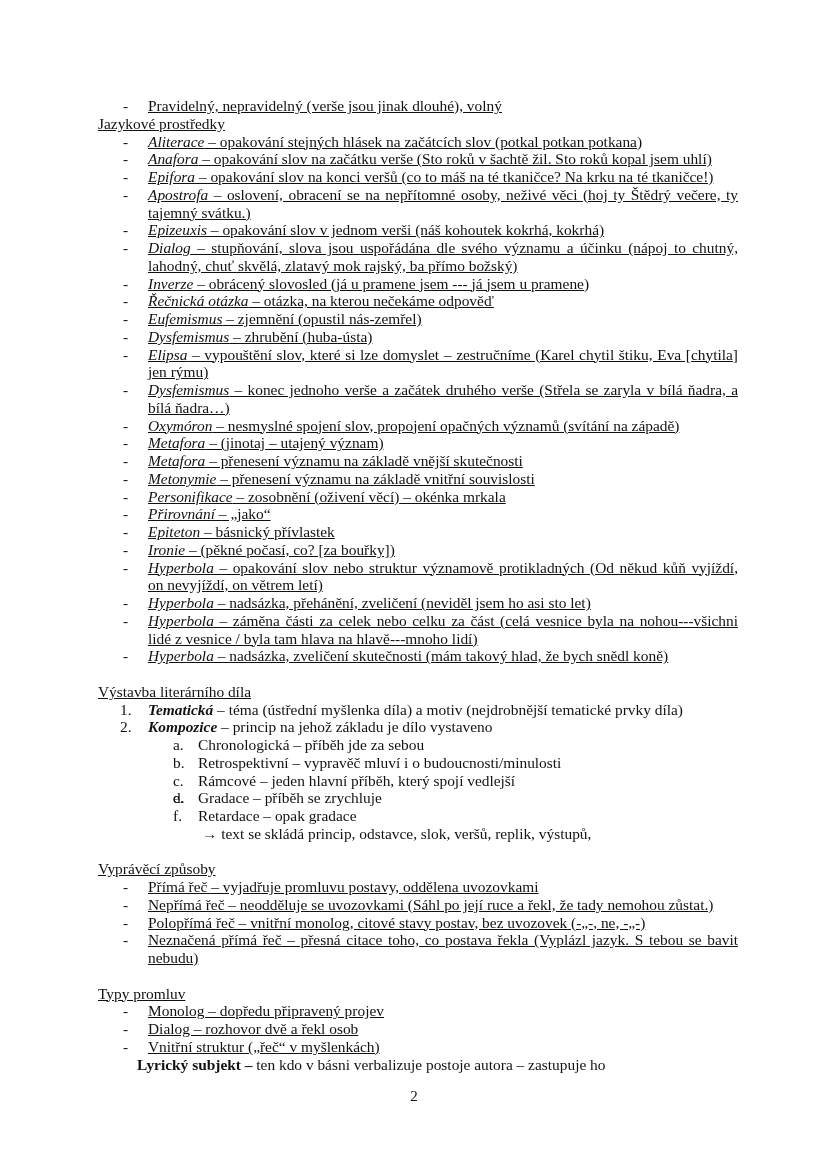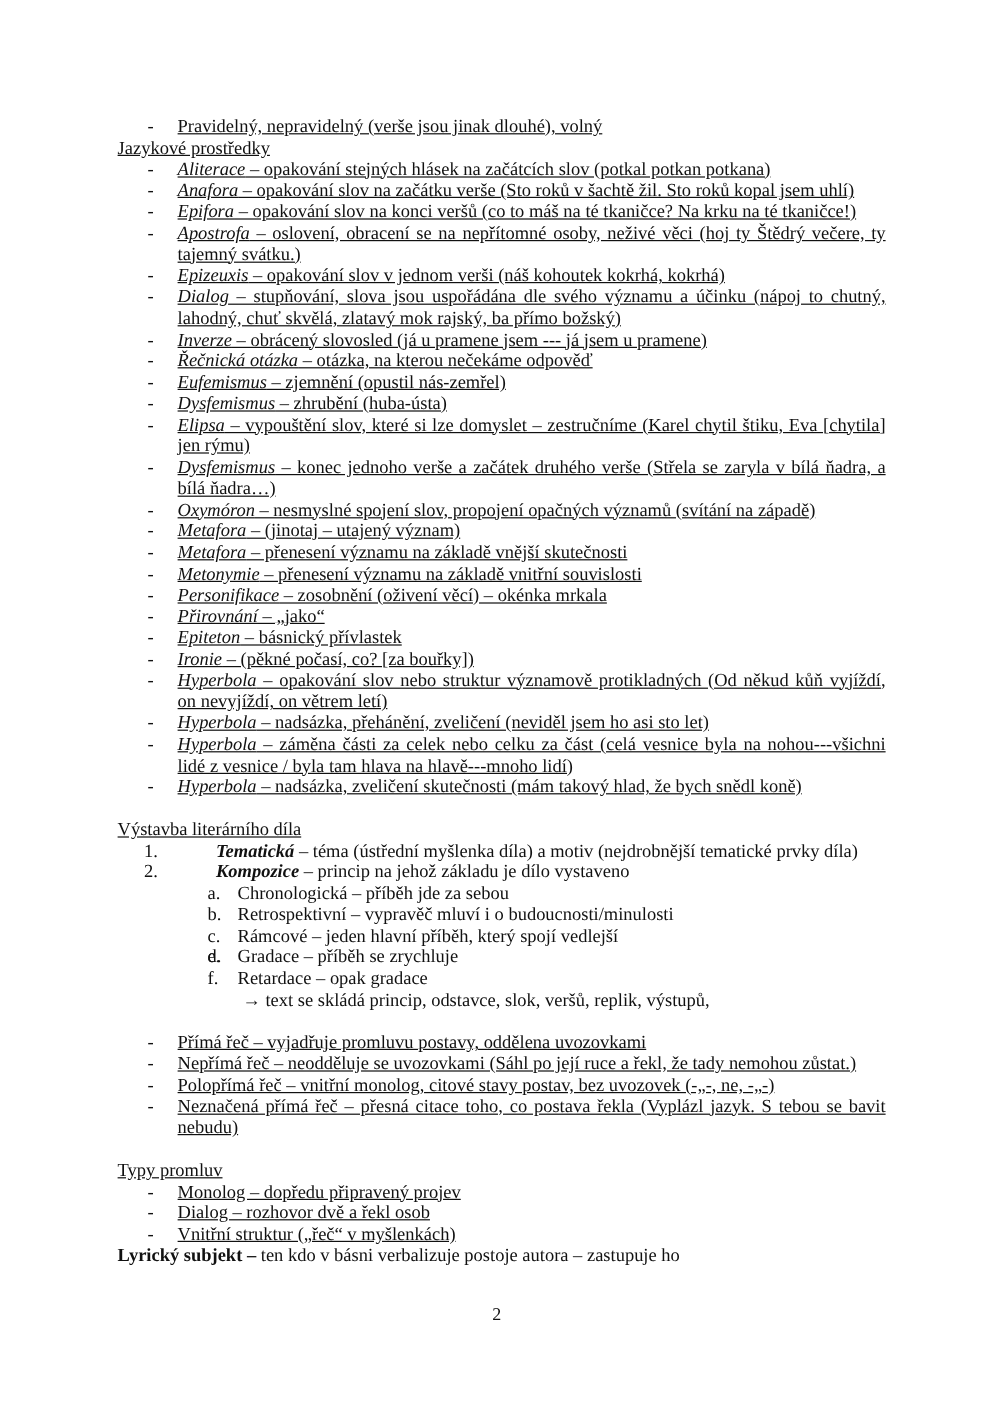--- a/index.html
+++ b/index.html
@@ -4,28 +4,28 @@
 <style>
   html, body { margin: 0; padding: 0; background: #ffffff; }
   body { width: 828px; height: 1171px; position: relative; overflow: hidden;
          font-family: "Liberation Serif", "DejaVu Serif", serif; color: #111; font-size: 15.4px; }
   .page { position: absolute; left: 98px; top: 97px; width: 640px; line-height: 17.75px; }
   .bul { position: relative; padding-left: 50px; }
   .bul .dash { position: absolute; left: 25px; top: 0; }
   .bul .txt { display: block; white-space: normal; text-align: justify; text-decoration: underline; }
   .head { font-weight: normal; text-decoration: underline; }
   .term { font-style: italic; }
-  .bterm { font-weight: bold; font-style: italic; margin-left: 32px; }
+  .bterm { font-weight: bold; font-style: italic; }
   .num { position: relative; padding-left: 50px; }
   .num .n { position: absolute; left: 22px; }
   .sub { position: relative; padding-left: 100px; }
   .sub .n { position: absolute; left: 75px; }
   .arrow { padding-left: 104px; }
   .gap { height: 17.75px; }
-  .lyric b { font-weight: bold; }
+  .lyric b { font-weight: bold; margin-left: 39px; }
   .pageno { position: absolute; left: 0; right: 0; top: 1088px; text-align: center; font-size: 15px; }
 </style>
 </head>
 <body>
 
 <div class="page">
 
   <div class="bul">
     <span class="dash">-</span>
     <span class="txt">Pravidelný, nepravidelný (verše jsou jinak dlouhé), volný</span>
@@ -143,20 +143,21 @@
       <div class="sub"><span class="n">b.</span><span>Retrospektivní – vypravěč mluví i o budoucnosti/minulosti</span></div>
       <div class="sub"><span class="n">c.</span><span>Rámcové – jeden hlavní příběh, který spojí vedlejší</span></div>
       <div class="sub"><span class="n">d.</span></div>
       <div class="sub"><span class="n">e.</span><span>Gradace – příběh se zrychluje</span></div>
       <div class="sub"><span class="n">f.</span><span>Retardace – opak gradace</span></div>
     </div>
   <div class="arrow">→ text se skládá princip, odstavce, slok, veršů, replik, výstupů,</div>
 
   <div class="gap"></div>
 
+  <div class="head">Vyprávěcí způsoby</div>
   <div id="vyp-list">
       <div class="bul">
         <span class="dash">-</span>
         <span class="txt">Přímá řeč – vyjadřuje promluvu postavy, oddělena uvozovkami</span>
       </div>
       <div class="bul">
         <span class="dash">-</span>
         <span class="txt">Nepřímá řeč – neodděluje se uvozovkami (Sáhl po její ruce a řekl, že tady nemohou zůstat.)</span>
       </div>
       <div class="bul">

